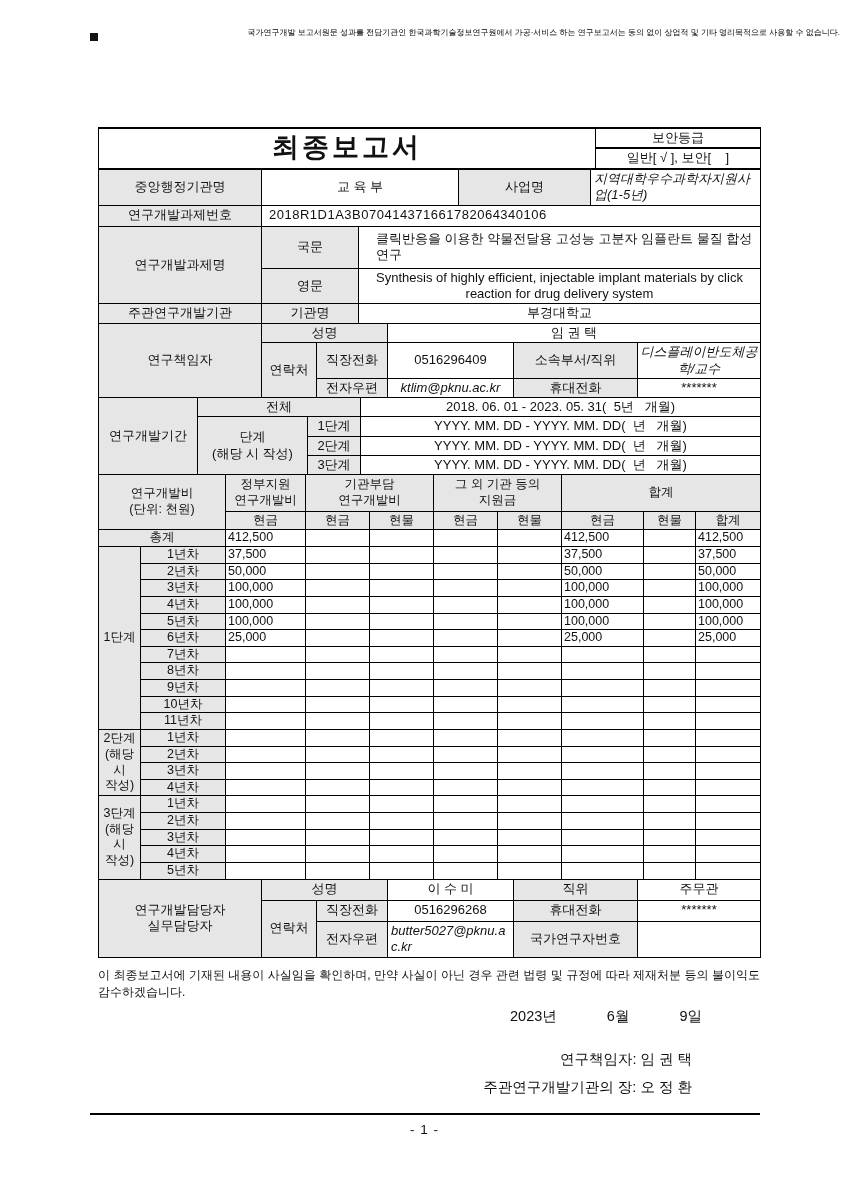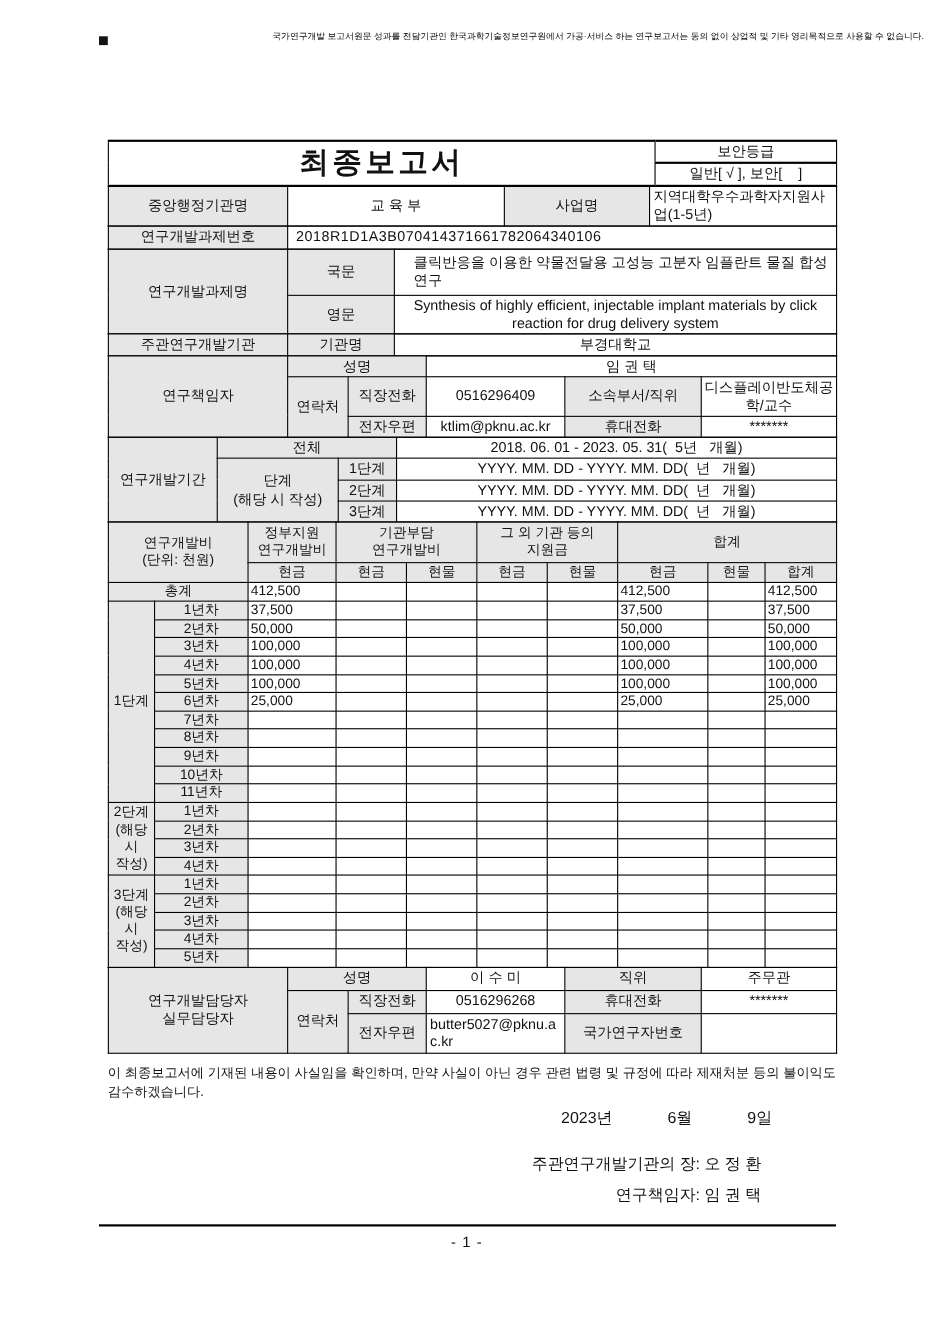--- a/index.html
+++ b/index.html
@@ -12,21 +12,21 @@
   .corner-mark { position:absolute; left:90px; top:33px; width:8px; height:8px; background:#141414; }
   .doc { position:absolute; left:98px; top:127px; width:662px; }
   table { border-collapse:collapse; table-layout:fixed; width:662px; margin-top:-1px; }
   table.first { margin-top:0; }
   td { border:1px solid #000; font-size:13px; text-align:center; vertical-align:middle; padding:1px 2px; overflow:hidden; line-height:1.25; }
   .g { background:#e6e6e6; }
   .pre { white-space:pre-line; }
   .sp { white-space:pre; }
   .left { text-align:left; padding-left:7px; }
   .num { text-align:left; padding-right:8px; }
-  .ba { word-break:break-all; }
+  .ba { word-break:break-all;font-style:italic; }
   .t-title td { border-top:2px solid #000; }
   .t-title tr { height:17px; }
   .title-cell { font-size:27px; font-weight:bold; letter-spacing:3px; border-bottom:2px solid #000 !important; }
   .sec-bottom { border-bottom:2px solid #000 !important; }
   .t-agency tr { height:36px; }
   .t-projno tr { height:21px; }
   .t-name tr.r1 { height:42px; }
   .t-name tr.r2 { height:33px; }
   .t-org tr { height:20px; }
   .t-pi tr.r1 { height:18px; }
@@ -515,20 +515,20 @@
 
   <div class="statement">이 최종보고서에 기재된 내용이 사실임을 확인하며, 만약 사실이 아닌 경우 관련 법령 및 규정에 따라 제재처분 등의 불이익도 감수하겠습니다.</div>
 
   <div class="date-line">
     <span>2023년</span>
     <span>6월</span>
     <span>9일</span>
   </div>
 
   <div class="signatures">
+    <div>연구책임자: 임 권 택</div>
     <div>주관연구개발기관의 장: 오 정 환</div>
-    <div>연구책임자: 임 권 택</div>
   </div>
 
   <div class="rule"></div>
 </div>
 
 <div class="page-num">- 1 -</div>
 
 </body></html>

